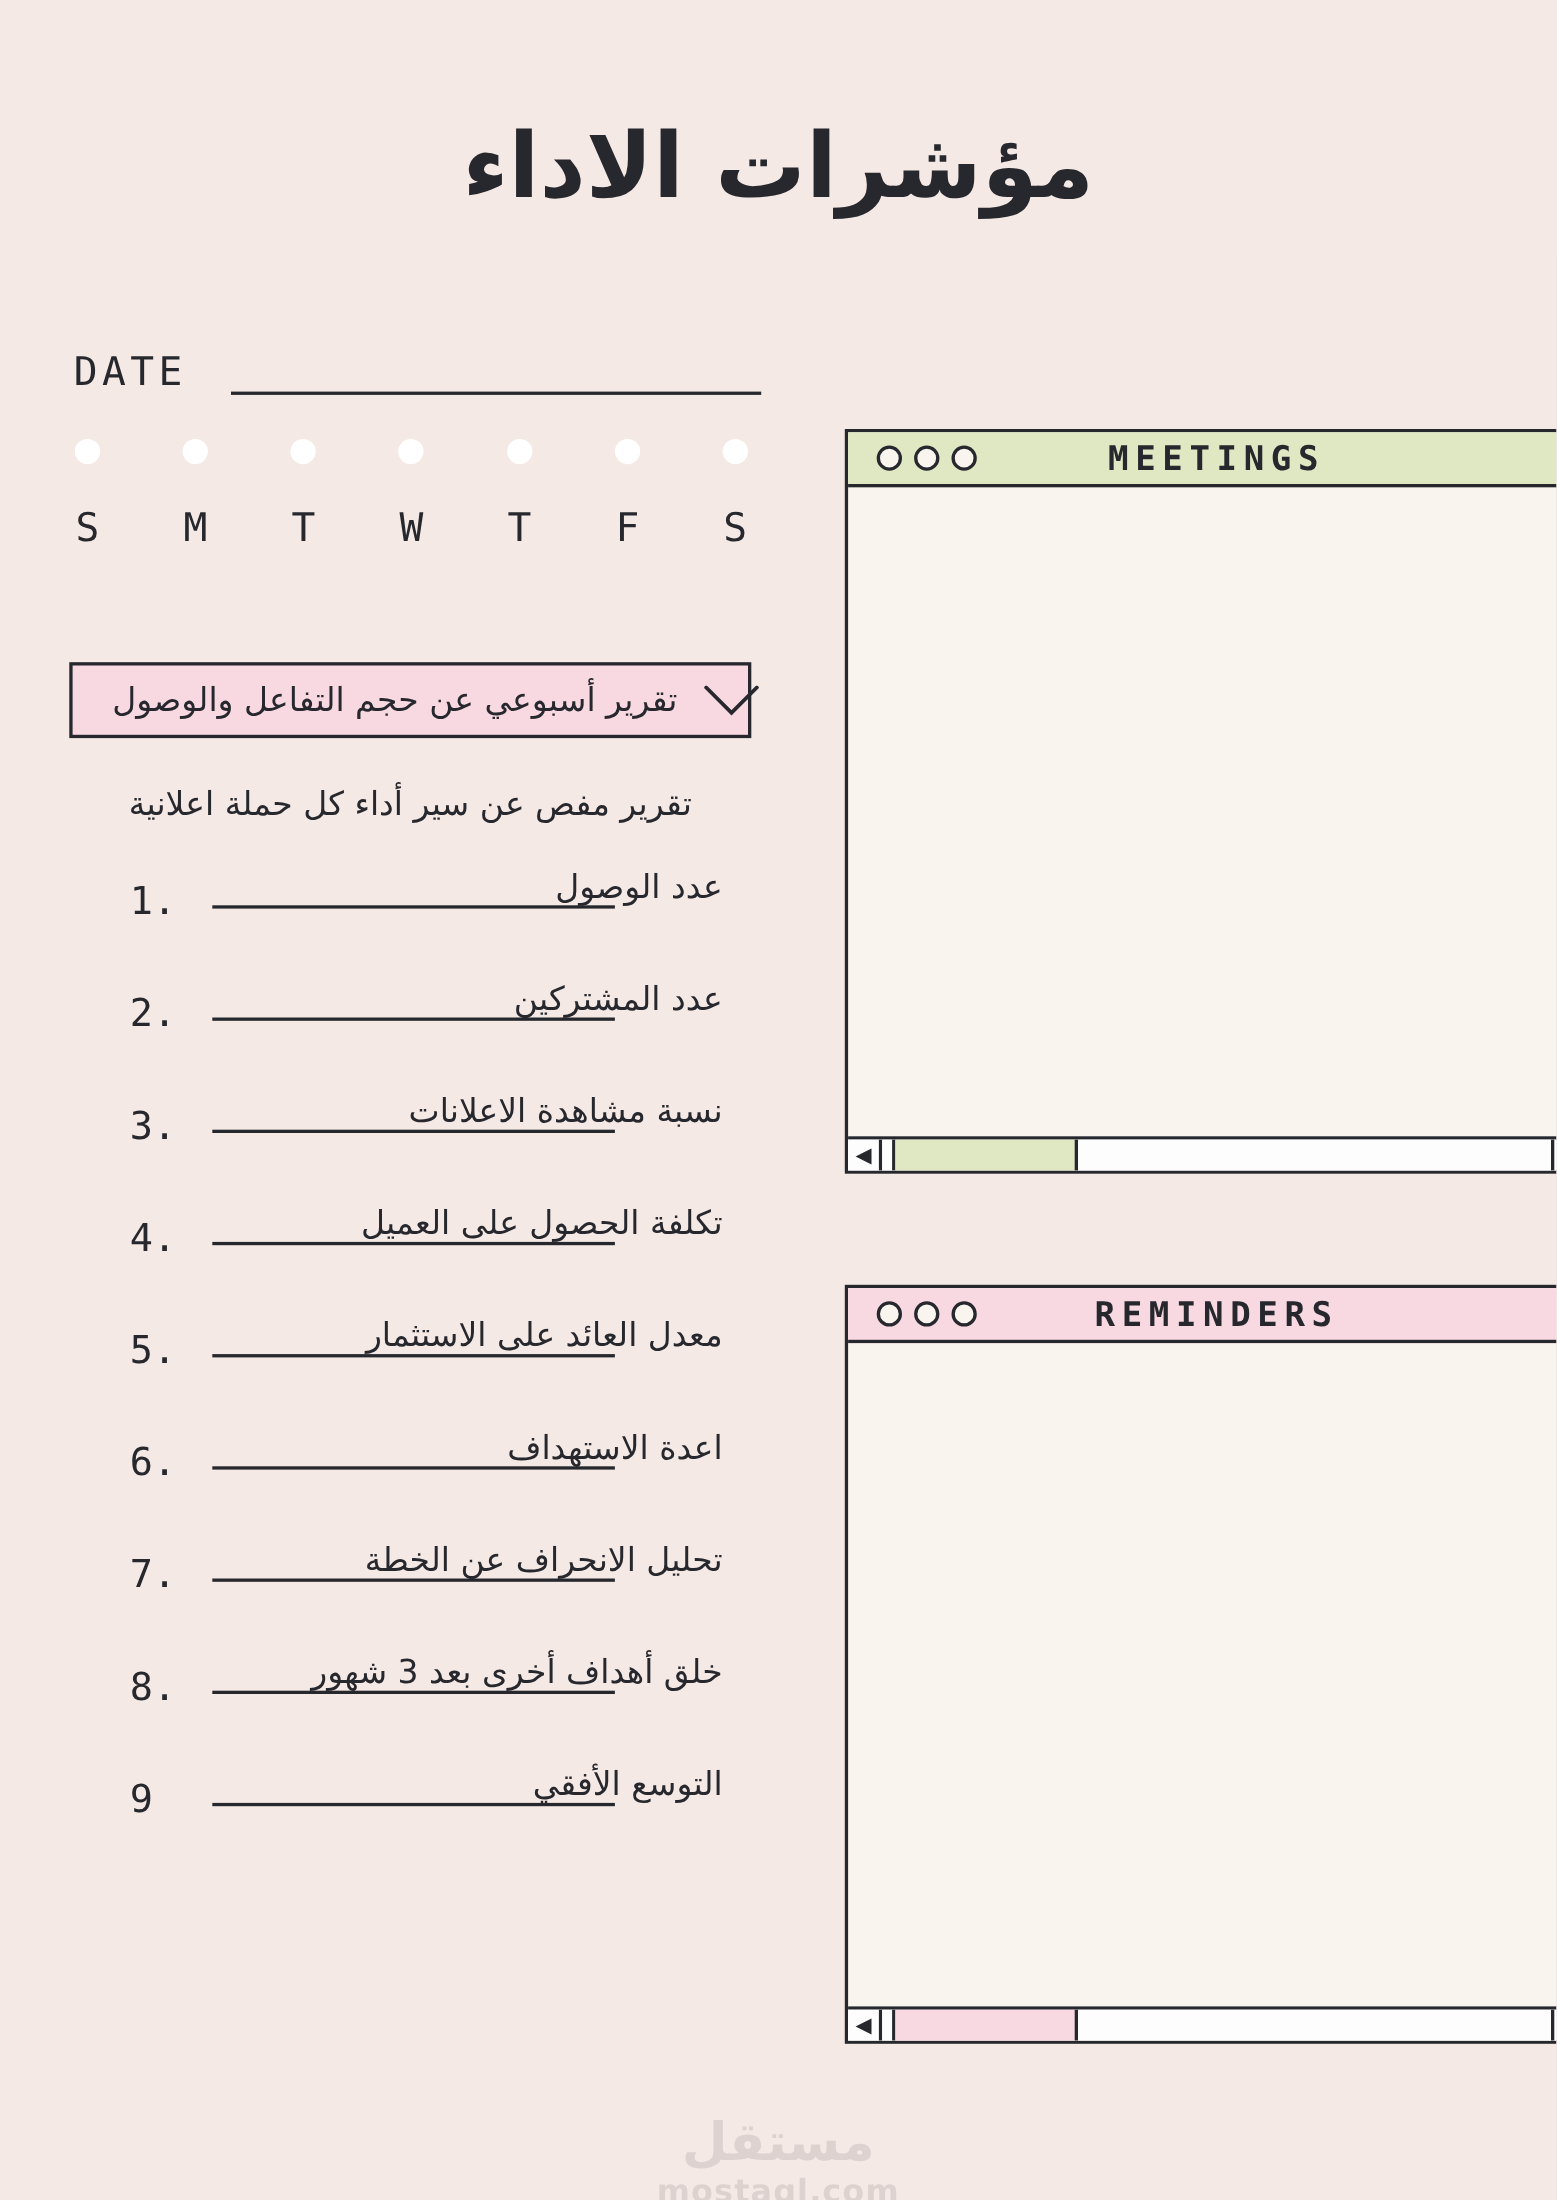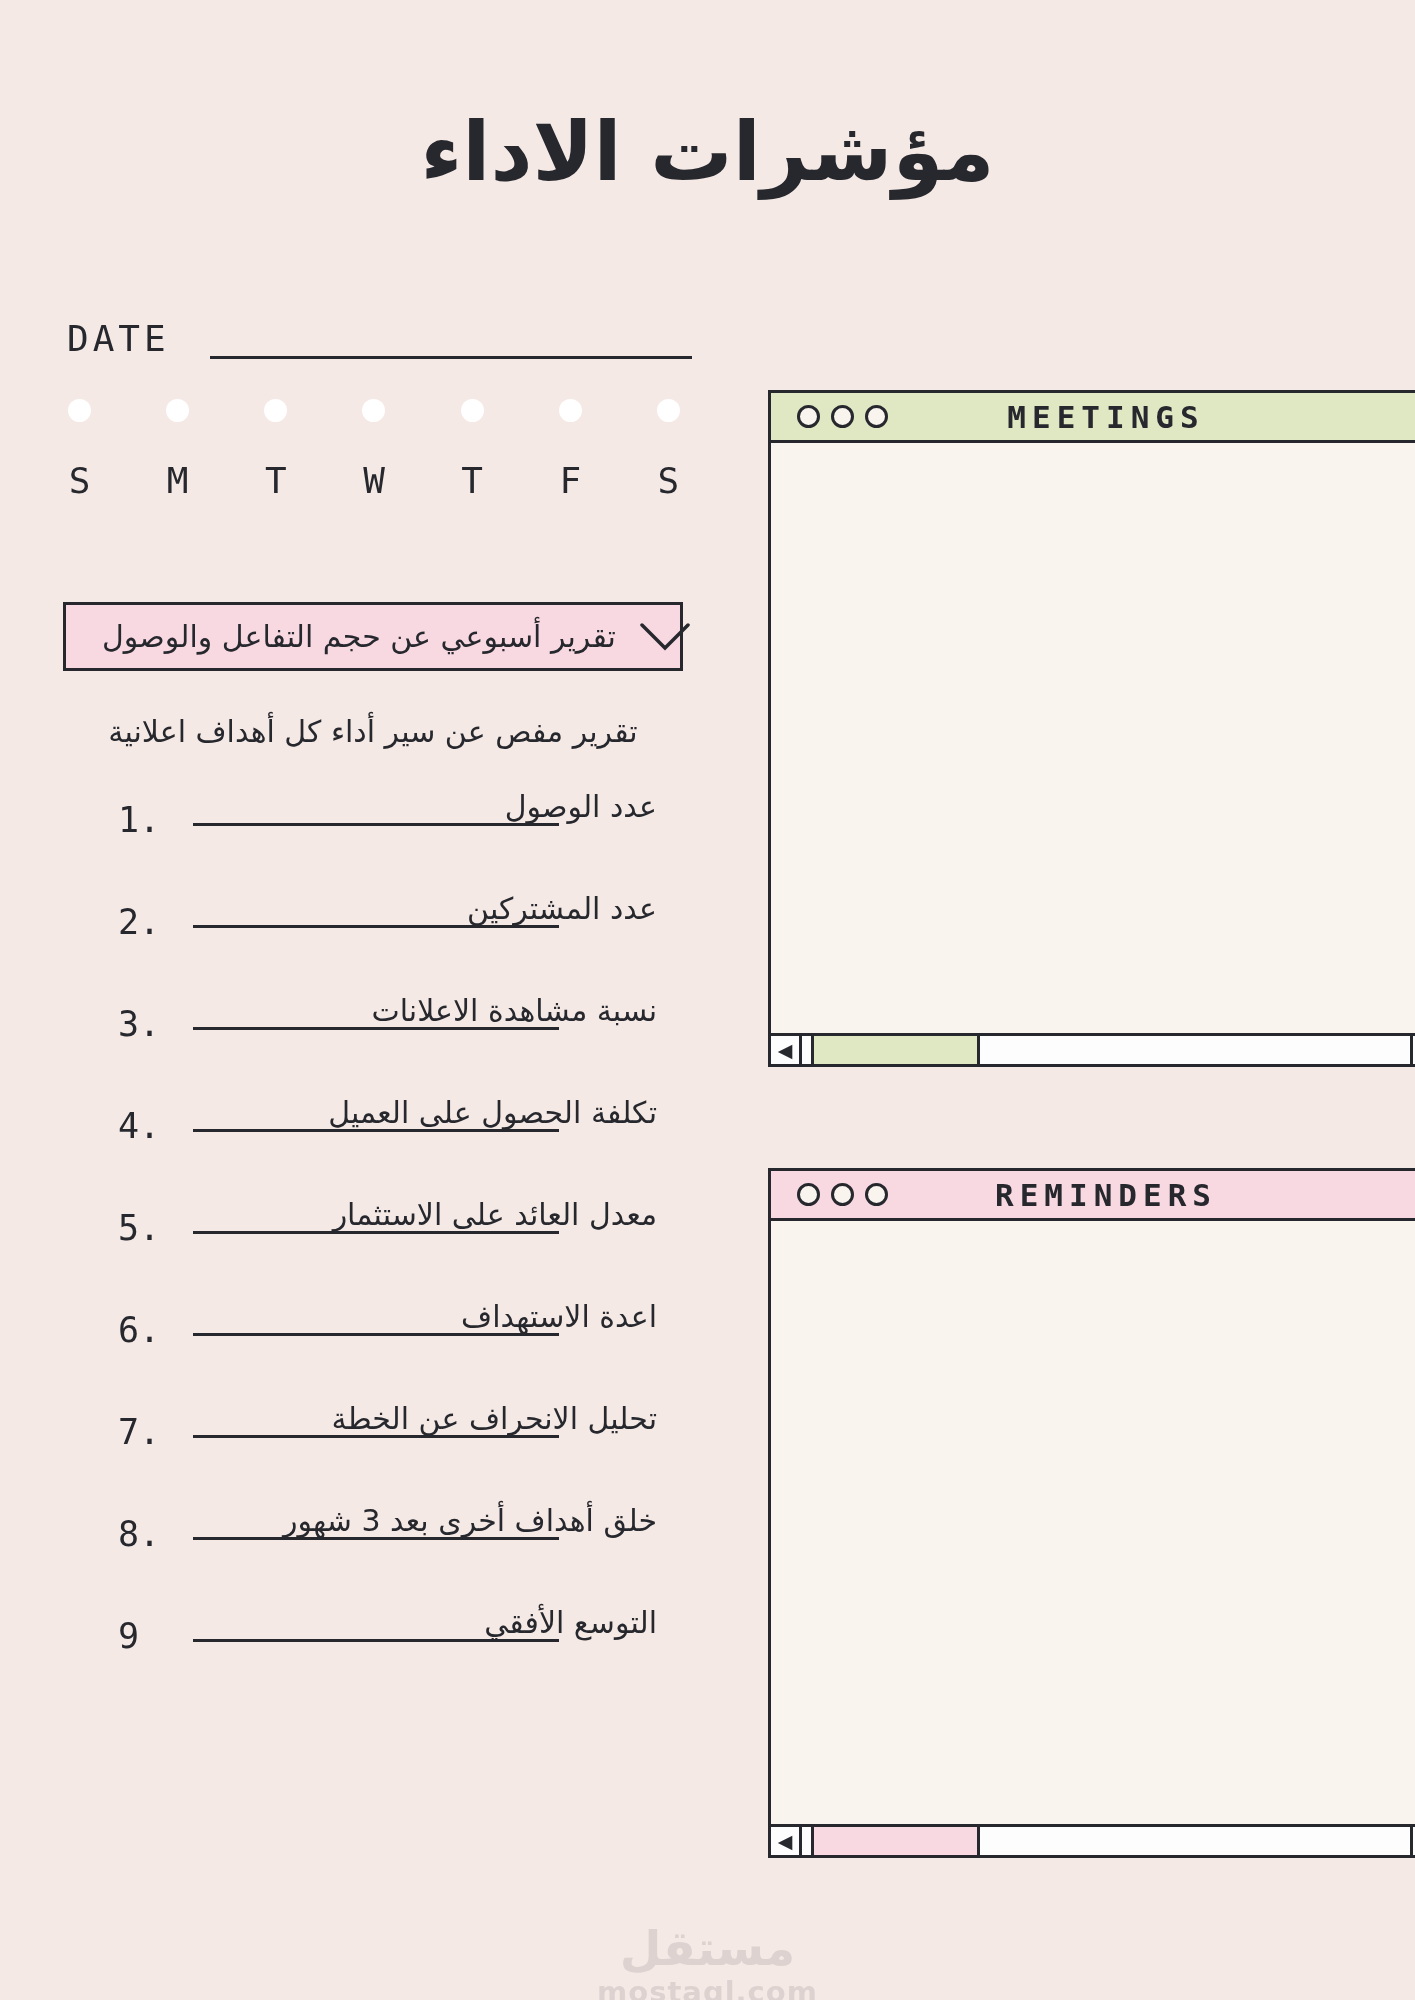--- a/index.html
+++ b/index.html
@@ -159,21 +159,21 @@
     <div class="day-cell">S</div>
   </div>
 
   <div class="report-dropdown">
     <span class="dd-label">تقرير أسبوعي عن حجم التفاعل والوصول</span>
     <svg class="chevron" viewBox="0 0 50 28">
       <polyline points="2,2 25,25 48,2" fill="none" stroke="#26282e" stroke-width="3.5" stroke-linecap="round"></polyline>
     </svg>
   </div>
 
-  <div class="subtitle">تقرير مفص عن سير أداء كل أهداف اعلانية</div>
+  <div class="subtitle">تقرير مفص عن سير أداء كل حملة اعلانية</div>
 
   <div class="kpi-list">
     <div class="kpi-row">
       <span class="kpi-num">1.</span>
       <span class="kpi-label">عدد الوصول</span>
       <div class="kpi-line"></div>
     </div>
     <div class="kpi-row">
       <span class="kpi-num">2.</span>
       <span class="kpi-label">عدد المشتركين</span>

